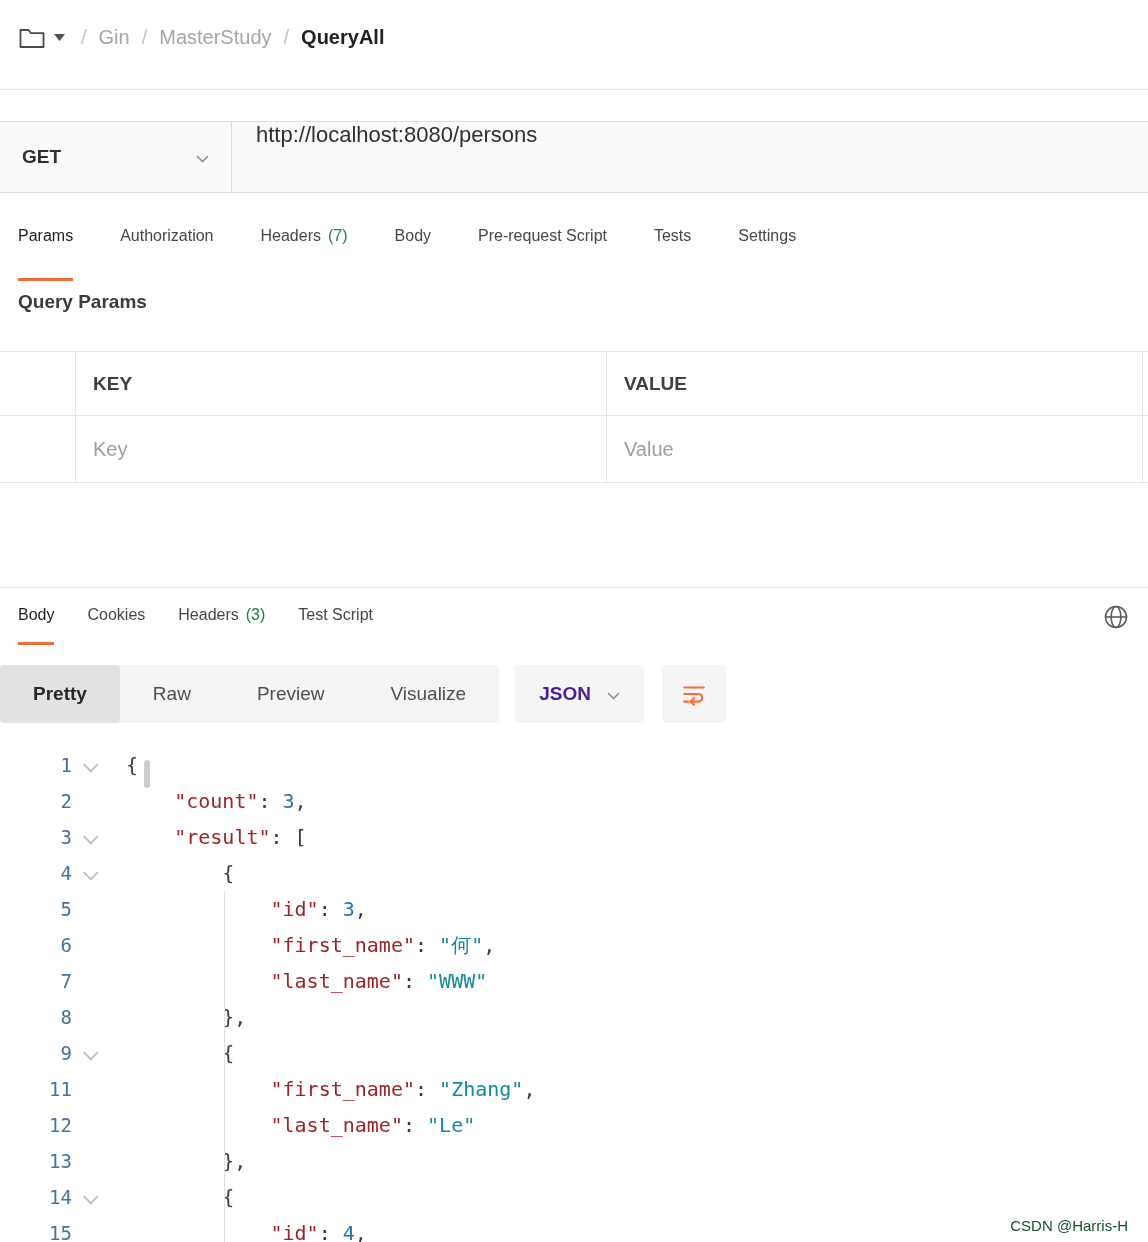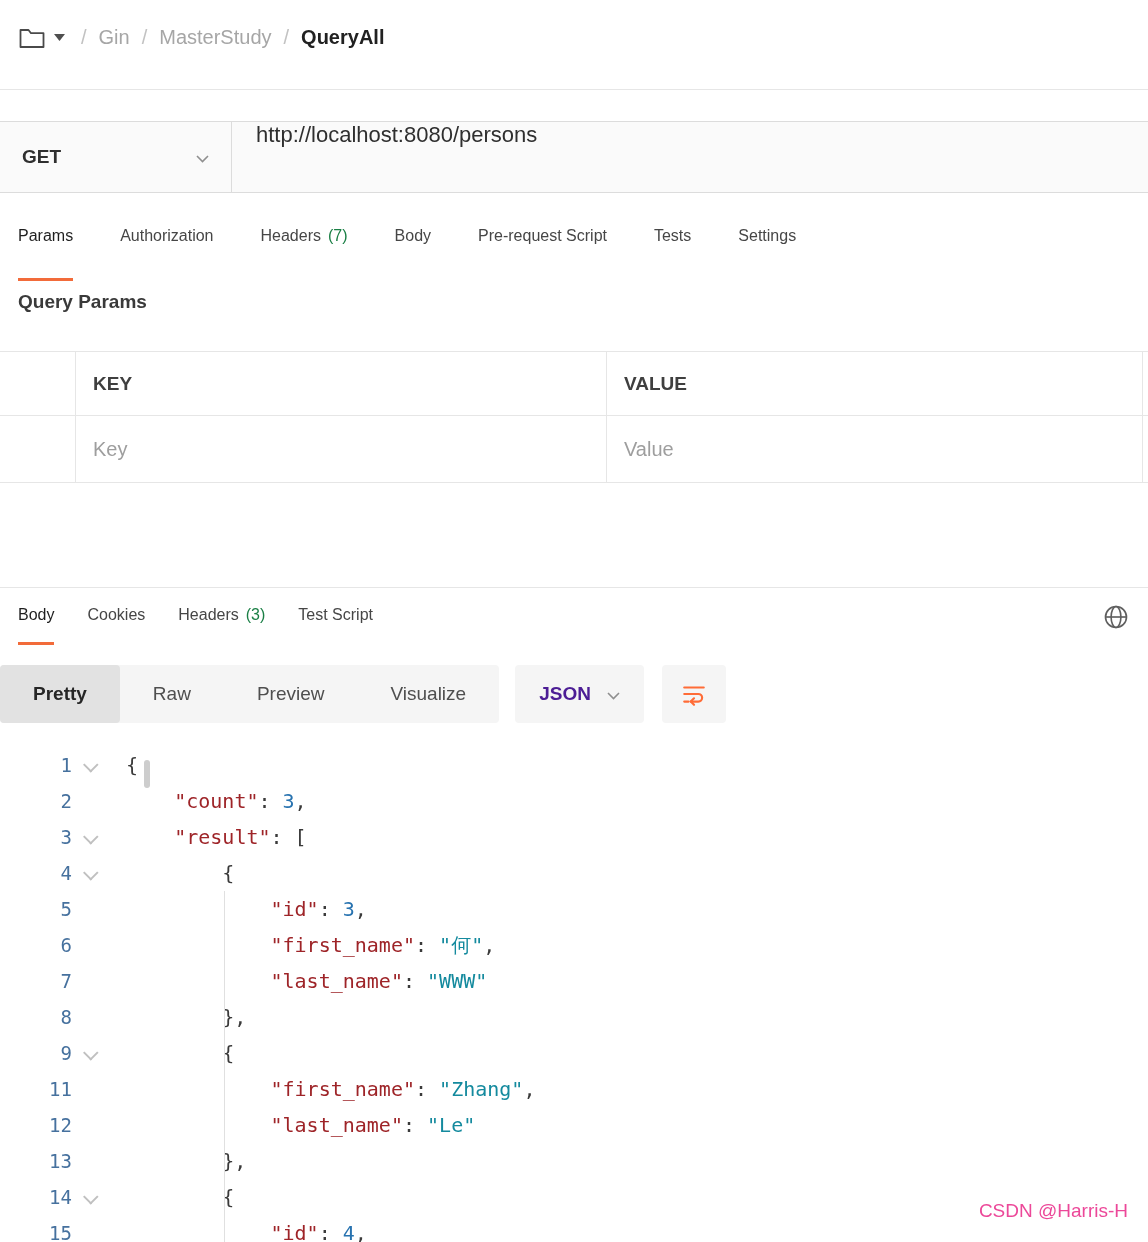--- a/index.html
+++ b/index.html
@@ -75,21 +75,21 @@
     visibility:hidden;cursor:pointer}
   .fold.show{visibility:visible}
   .fold::before{content:"";width:9px;height:9px;border-left:2px solid #c0c0c0;
     border-bottom:2px solid #c0c0c0;transform:rotate(-45deg) translateY(-1px)}
   .ct{white-space:pre;padding-left:16px;color:var(--tok-pun)}
   .key{color:var(--tok-key)} .str{color:var(--tok-str)} .num{color:var(--tok-num)}
   .pun{color:var(--tok-pun)} .ws{}
   .indent-guide{position:absolute;left:224px;top:152px;bottom:0;width:1px;background:#e0e0e0}
   .caret-bar{position:absolute;left:144px;top:21px;width:6px;height:28px;background:#cdcdcd;border-radius:3px}
 
-  .watermark{position:absolute;right:20px;bottom:20px;font-size:19px;color:#ec4899}
+  .watermark{position:absolute;right:20px;bottom:8px;font-size:15px;color:#14532d}
 </style>
 </head>
 <body>
 
 <header class="crumb-bar">
   <span class="icon-wrap">
     <svg width="28" height="26" viewBox="0 0 28 26" fill="none" stroke="#4a4a4a" stroke-width="1.8" stroke-linejoin="round">
       <path d="M2.5 22 V5 h8 l2.5 3.2 h12.5 v13.8 z"></path>
     </svg>
   </span>

